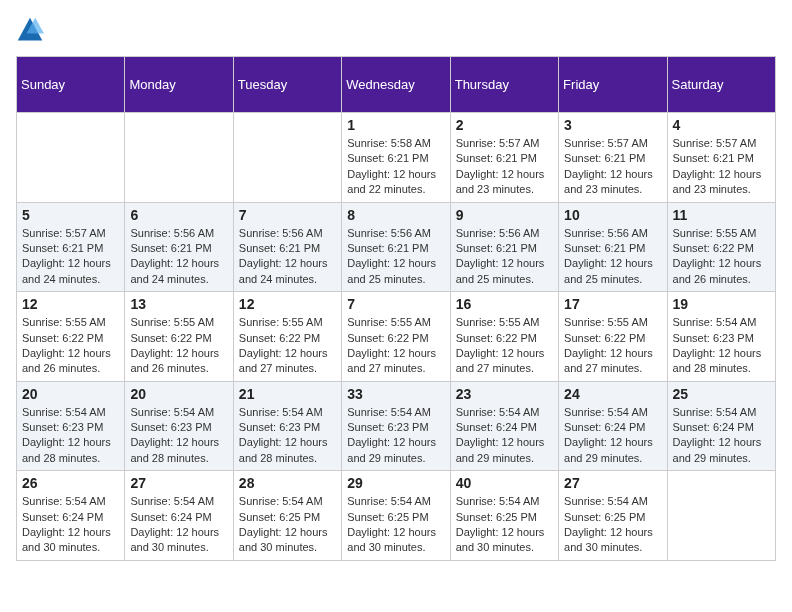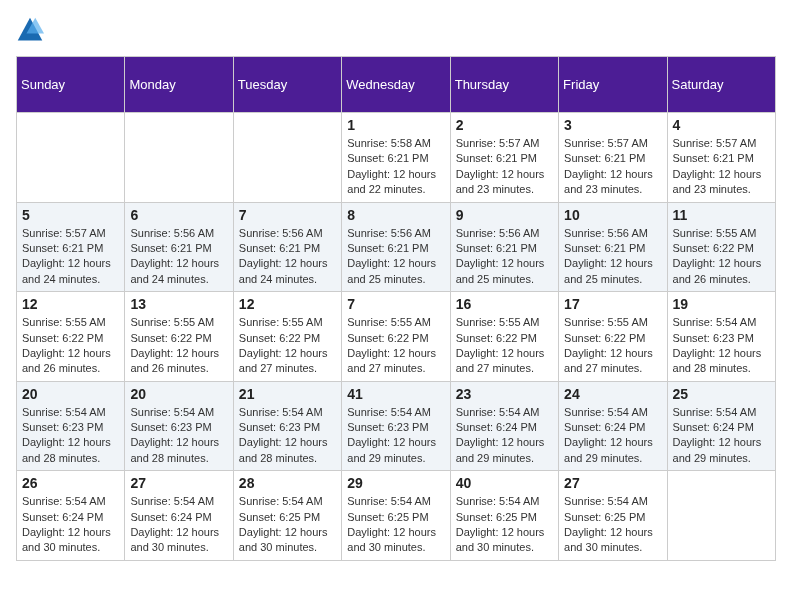--- a/index.html
+++ b/index.html
@@ -214,21 +214,21 @@
         </td>
         <td>
           <span class="day-number">20</span>
           <div class="cell-text">Sunrise: 5:54 AM<br>Sunset: 6:23 PM<br>Daylight: 12 hours<br>and 28 minutes.</div>
         </td>
         <td>
           <span class="day-number">21</span>
           <div class="cell-text">Sunrise: 5:54 AM<br>Sunset: 6:23 PM<br>Daylight: 12 hours<br>and 28 minutes.</div>
         </td>
         <td>
-          <span class="day-number">41</span>
+          <span class="day-number">33</span>
           <div class="cell-text">Sunrise: 5:54 AM<br>Sunset: 6:23 PM<br>Daylight: 12 hours<br>and 29 minutes.</div>
         </td>
         <td>
           <span class="day-number">23</span>
           <div class="cell-text">Sunrise: 5:54 AM<br>Sunset: 6:24 PM<br>Daylight: 12 hours<br>and 29 minutes.</div>
         </td>
         <td>
           <span class="day-number">24</span>
           <div class="cell-text">Sunrise: 5:54 AM<br>Sunset: 6:24 PM<br>Daylight: 12 hours<br>and 29 minutes.</div>
         </td>

